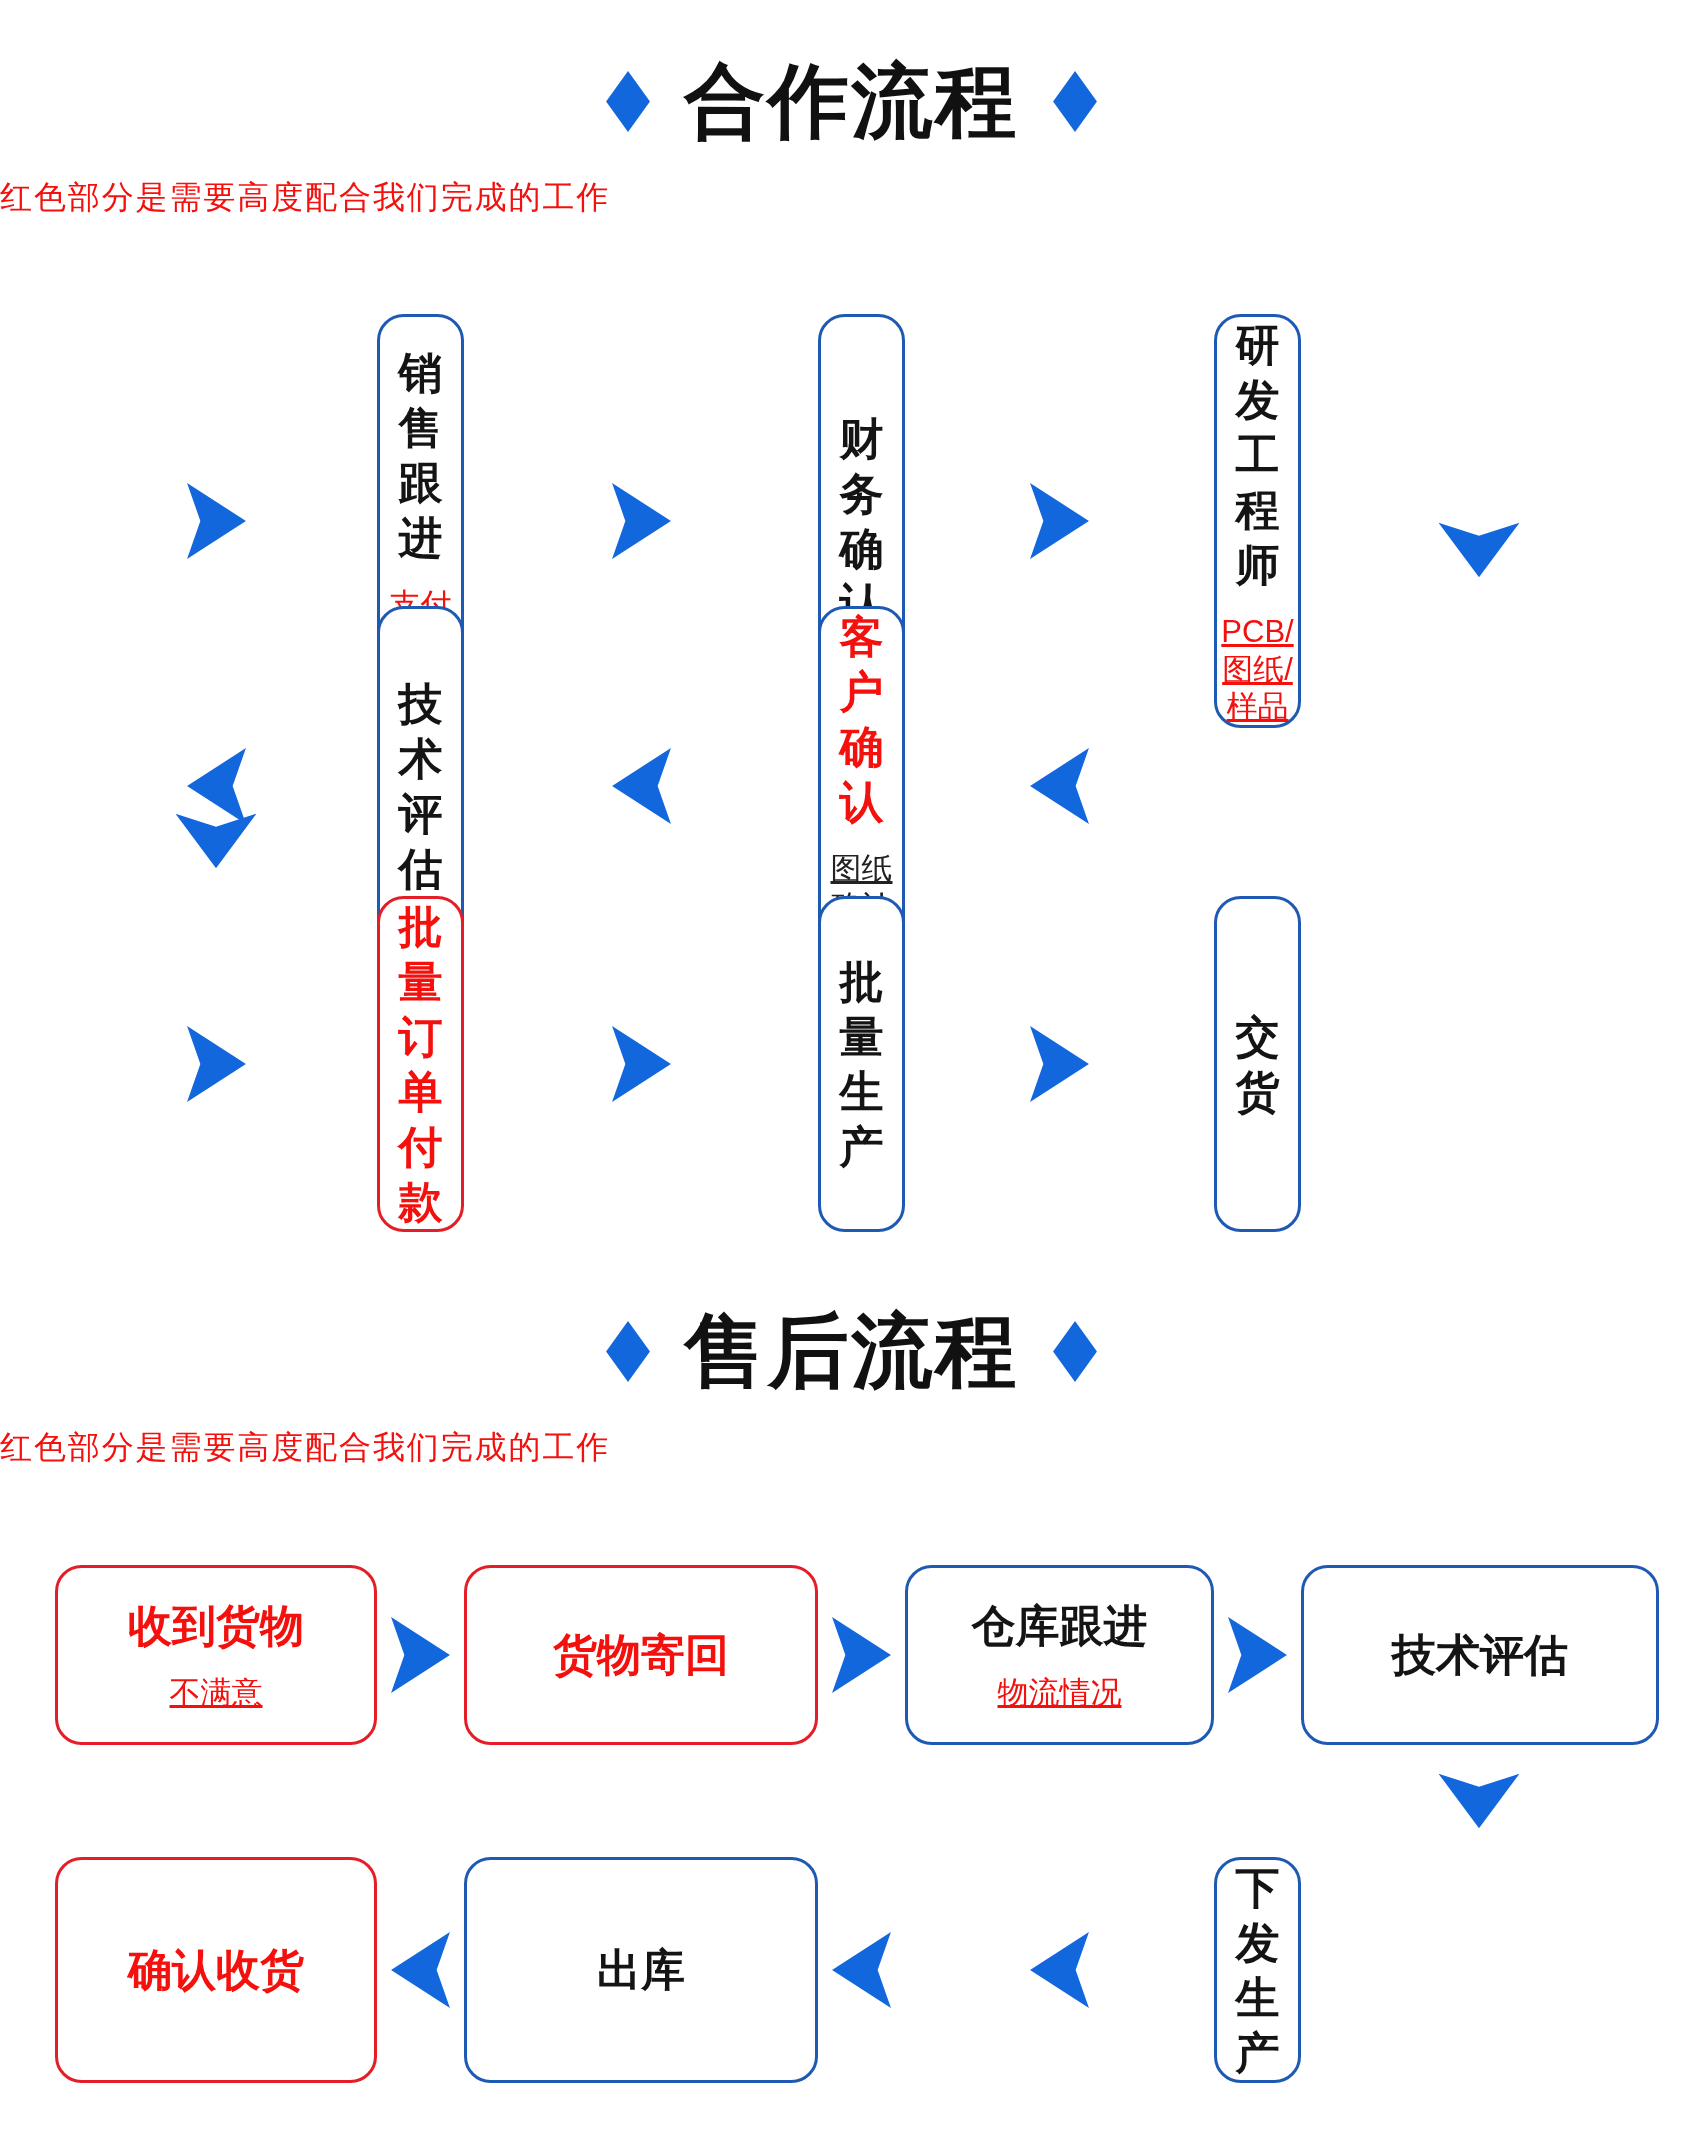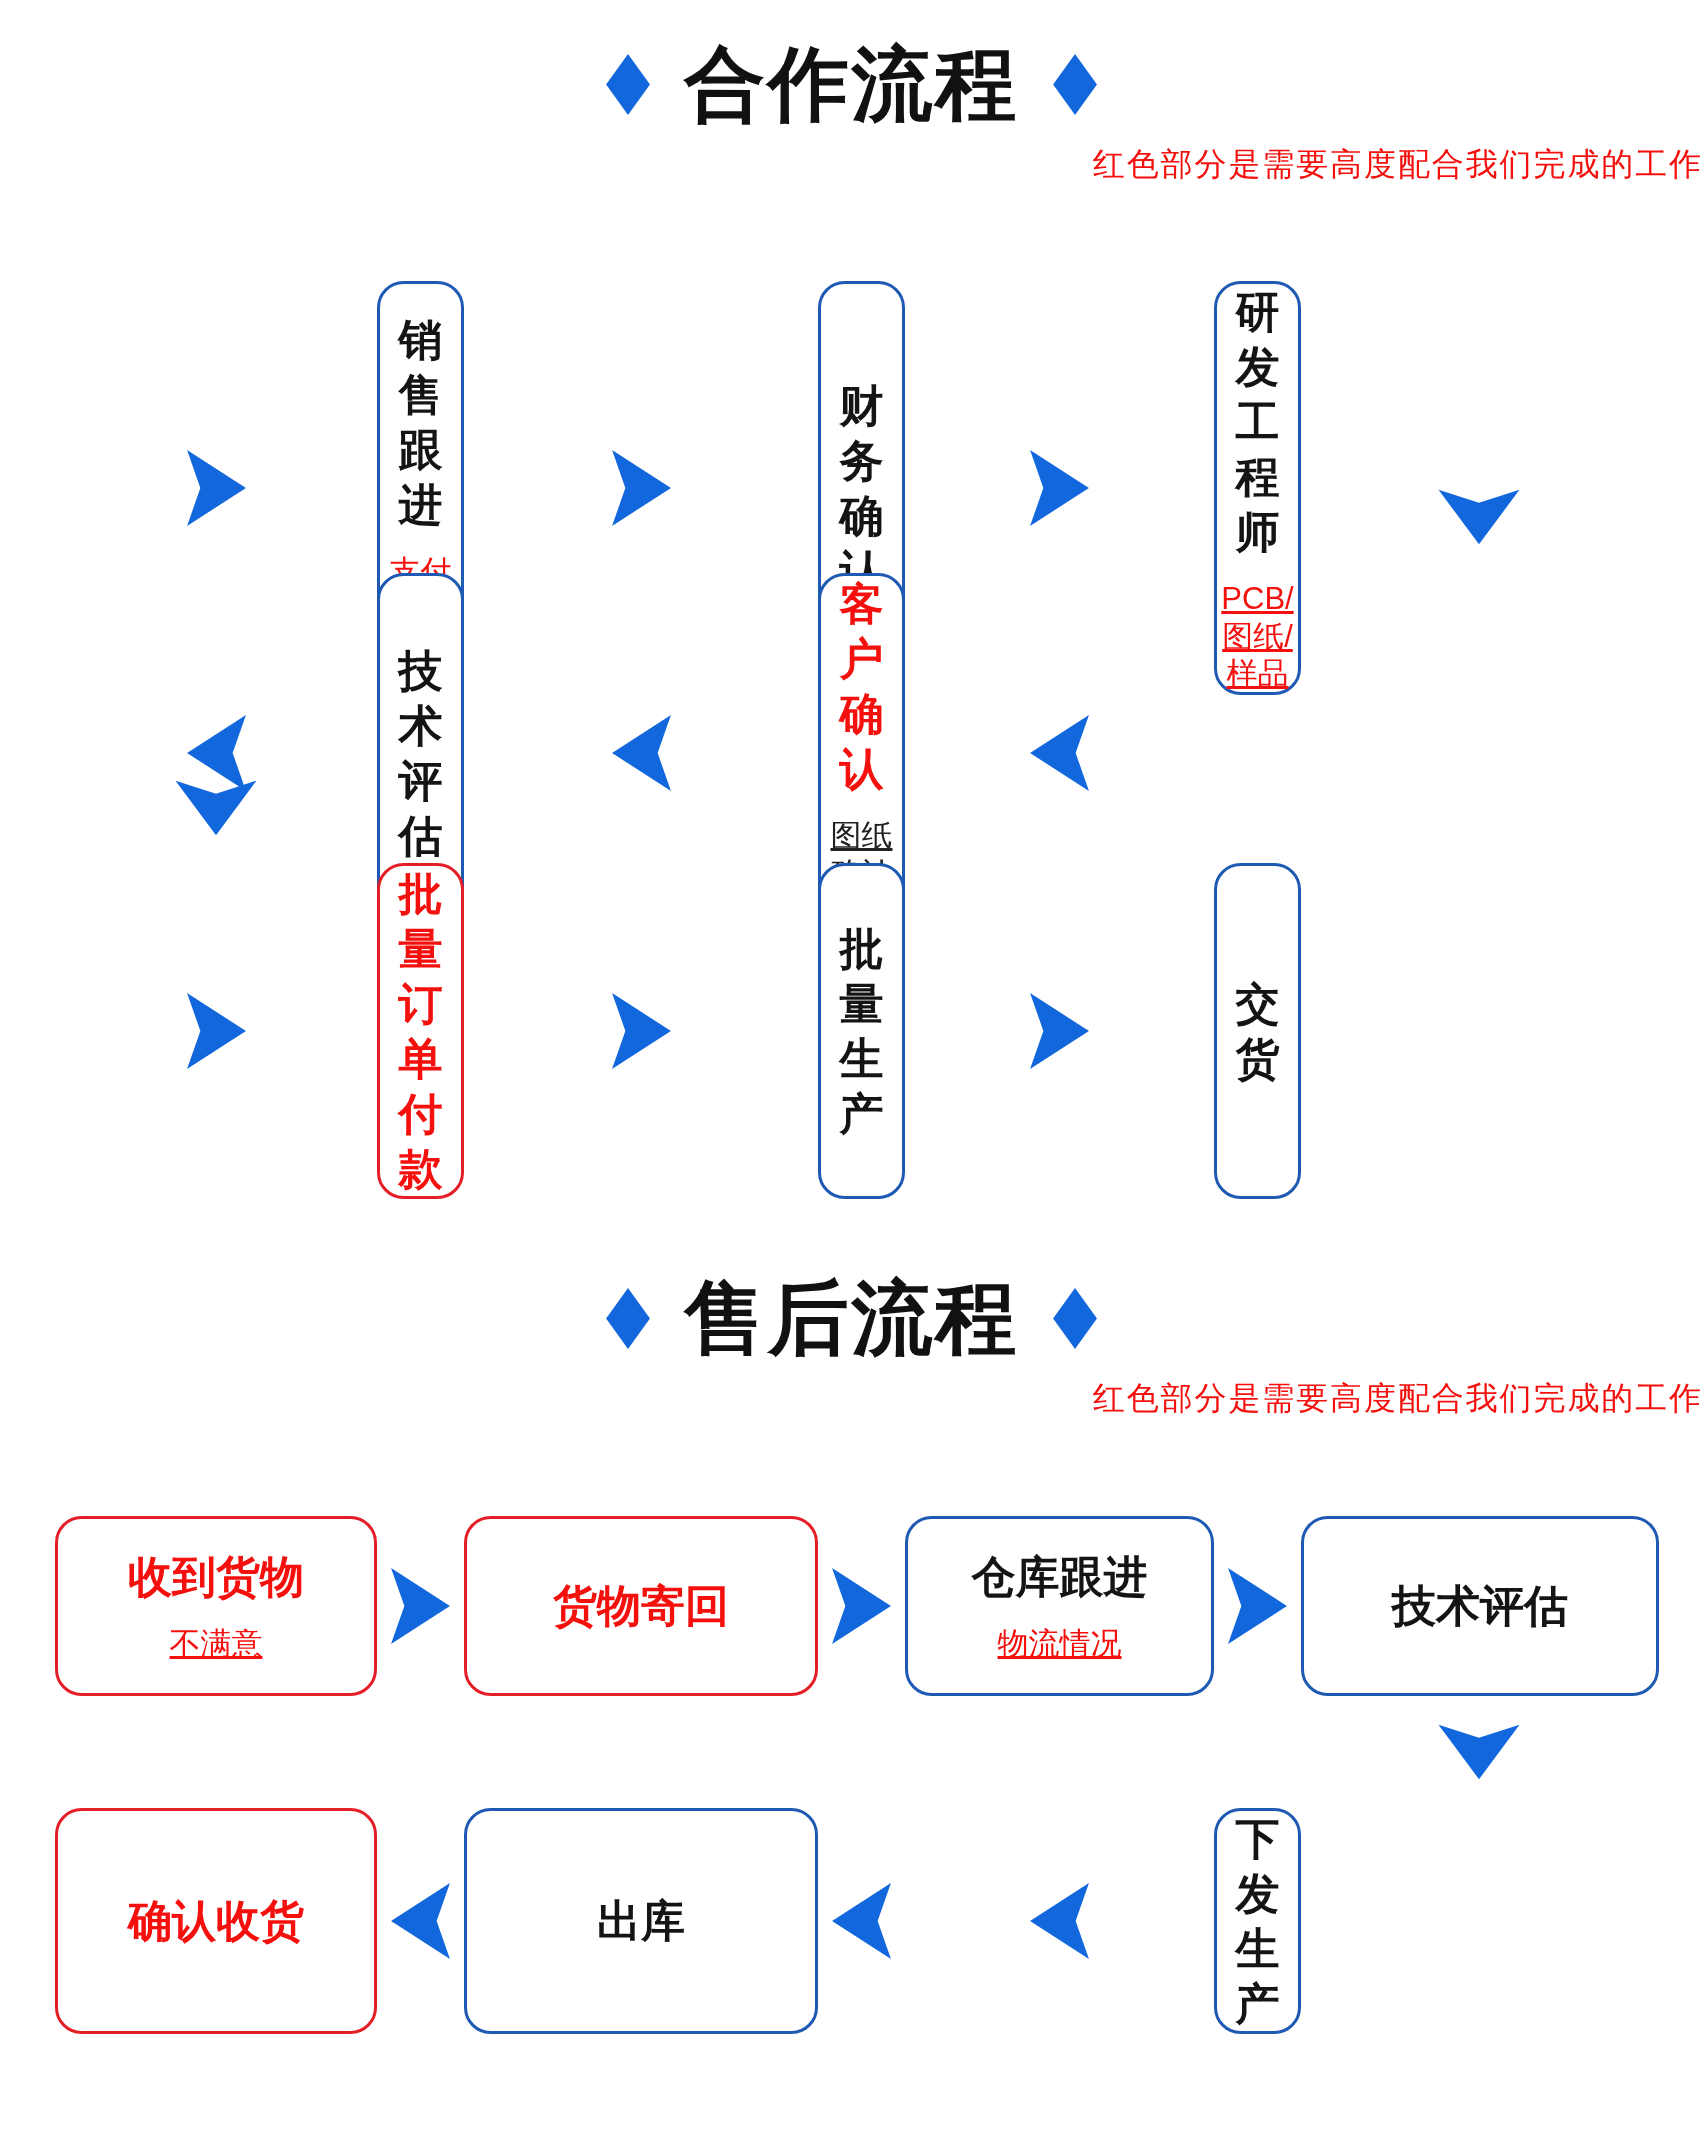--- a/index.html
+++ b/index.html
@@ -16,22 +16,22 @@
     display:flex;align-items:center;justify-content:center;gap:34px;
     padding-top:0;margin:0;
   }
   .sec-head h1{
     margin:0;line-height:1;
     font-size:81px;font-weight:900;color:#111111;letter-spacing:2.8px;
   }
   .diamond{display:inline-flex;}
   .diamond svg{display:block;}
   .sec-sub{
-    margin-top:20px;
-    text-align:right;
+    margin-top:36px;
+    text-align:left;
     font-size:32px;letter-spacing:1.9px;
     color:#f3100d;
     line-height:1.2;
   }
   
   .flow-row{
     display:grid;
     grid-template-columns:322px 87px 354px 87px 309px 87px 358px;
     padding-left:55px;
     height:180px;
@@ -64,21 +64,21 @@
     transform:translate(-50%,-50%);
   }
   .varrow svg{display:block;}
   .sec-after{margin-top:235px;}
 </style>
 </head>
 <body>
 
 <div class="page">
 
-  <section class="sec" style="padding-top:44px;">
+  <section class="sec" style="padding-top:61px;">
     <div class="sec-head">
       <span class="diamond">
         <svg width="44" height="61" viewBox="0 0 46 64">
             <polygon points="23,0 46,32 23,64 0,32" fill="#1267dd"></polygon>
           </svg>
       </span>
       <h1>合作流程</h1>
       <span class="diamond">
         <svg width="44" height="61" viewBox="0 0 46 64">
             <polygon points="23,0 46,32 23,64 0,32" fill="#1267dd"></polygon>

